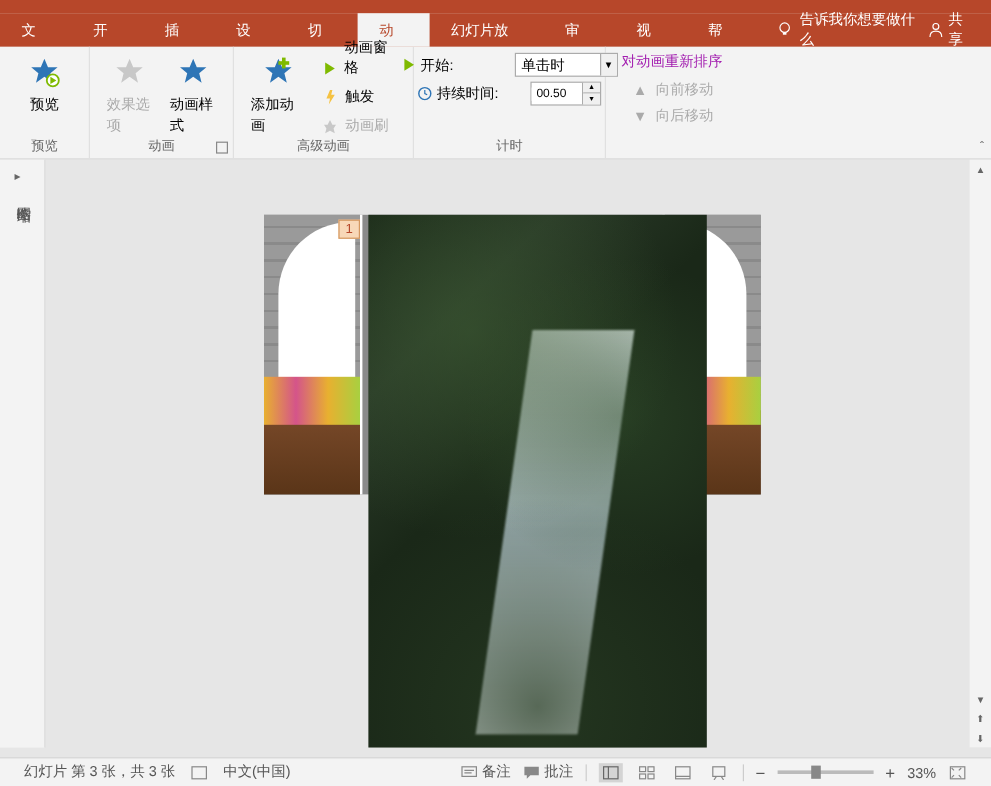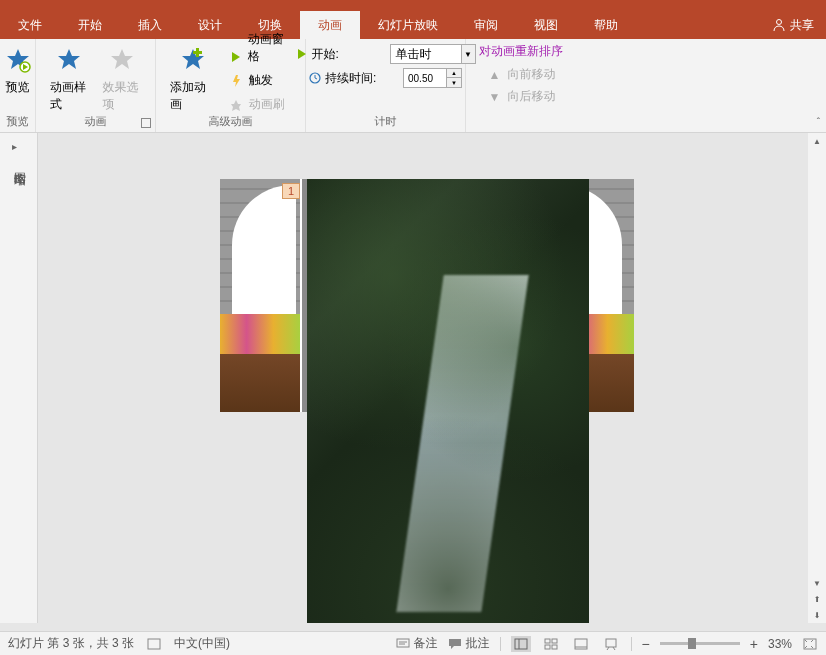--- a/index.html
+++ b/index.html
@@ -48,21 +48,21 @@
 .shutR .louver{left:4px}
 .ground{position:absolute;bottom:0;left:0;right:0;height:70px;background:linear-gradient(#7a4a2a,#5a3518)}
 .flowers{position:absolute;bottom:58px;left:0;right:0;height:40px;background:linear-gradient(90deg,#e8b030,#d4548a,#e8b030,#a8d040)}
 .tag{position:absolute;left:244px;top:50px;width:18px;height:16px;background:#f8d8b8;border:1px solid #d49860;color:#b7472a;text-align:center;line-height:14px;font-size:11px;z-index:5}
 .waterfall{position:absolute;left:269px;top:46px;width:282px;height:482px;background:linear-gradient(135deg,#1a2818 0%,#2a3a28 20%,#1a2818 40%);overflow:hidden}
 .waterfall::before{content:"";position:absolute;left:40%;top:20%;width:30%;height:70%;background:linear-gradient(180deg,rgba(240,248,250,0.9),rgba(200,220,230,0.7),rgba(240,248,250,0.85));transform:skewX(-8deg);filter:blur(1px)}
 .waterfall::after{content:"";position:absolute;inset:0;background:radial-gradient(circle at 30% 20%,rgba(60,90,50,0.6),transparent 40%),radial-gradient(circle at 75% 35%,rgba(50,80,45,0.5),transparent 35%),radial-gradient(circle at 50% 85%,rgba(40,60,35,0.7),transparent 40%)}
 .vscroll{position:absolute;right:0;top:0;width:18px;height:100%;background:#f3f3f3;display:flex;flex-direction:column;align-items:center}
 .vs-btn{width:16px;height:16px;display:flex;align-items:center;justify-content:center;font-size:8px;cursor:pointer;color:#666}
 .vs-track{flex:1}
-.statusbar{position:absolute;bottom:0;left:0;right:0;height:24px;background:#f3f3f3;border-top:1px solid #d4d4d4;display:flex;align-items:center;padding:0 8px;gap:12px;color:#555}
+.statusbar{position:absolute;bottom:0;left:0;right:0;height:24px;background:#f3f3f3;border-top:1px solid #d4d4d4;display:flex;align-items:center;padding:0 20px;gap:12px;color:#555}
 .sbsep{width:1px;height:14px;background:#ccc}
 .sbright{margin-left:auto;display:flex;align-items:center;gap:10px}
 .viewbtn{width:20px;height:16px;cursor:pointer;display:flex;align-items:center;justify-content:center}
 .viewbtn.act{background:#d4d4d4}
 .zslider{width:80px;height:3px;background:#bbb;position:relative}
 .zslider::after{content:"";position:absolute;left:28px;top:-4px;width:8px;height:11px;background:#888}
 svg{display:block}
 </style>
 </head>
 <body>
@@ -73,61 +73,68 @@
   <div class="tab">文件</div>
   <div class="tab">开始</div>
   <div class="tab">插入</div>
   <div class="tab">设计</div>
   <div class="tab">切换</div>
   <div class="tab active">动画</div>
   <div class="tab">幻灯片放映</div>
   <div class="tab">审阅</div>
   <div class="tab">视图</div>
   <div class="tab">帮助</div>
+  <div class="tell">
+    <svg width="14" height="14" viewBox="0 0 14 14">
+        <circle cx="7" cy="5" r="4" fill="none" stroke="#fff" stroke-width="1"></circle>
+        <rect x="5.5" y="9" width="3" height="2" fill="#fff"></rect>
+      </svg>
+    <span>告诉我你想要做什么</span>
+  </div>
   <div class="share">
     <svg width="14" height="14" viewBox="0 0 14 14">
         <circle cx="7" cy="4" r="2.5" fill="none" stroke="#fff"></circle>
         <path d="M2 13c0-3 2-5 5-5s5 2 5 5" fill="none" stroke="#fff"></path>
       </svg>
     <span>共享</span>
   </div>
 </div>
 
 <div class="ribbon">
-  <div class="group" style="width:36px">
+  <div class="group" style="width:75px">
     <div class="bigbtn">
       <div class="iconlg">
           <svg width="30" height="30" viewBox="0 0 30 30">
             <polygon points="15,3 18,10 26,10 20,15 22,23 15,18 8,23 10,15 4,10 12,10" fill="#2e75b6"></polygon>
             <circle cx="22" cy="21" r="5" fill="#fff" stroke="#7fba00" stroke-width="1.5"></circle>
             <polygon points="20,18 25,21 20,24" fill="#7fba00"></polygon>
           </svg>
         </div>
       <span>预览</span>
     </div>
     <div class="gtitle">预览</div>
   </div>
 
   <div class="group" style="width:120px">
     <div class="row">
       <div class="bigbtn">
         <div class="iconlg">
             <svg width="30" height="30" viewBox="0 0 30 30">
-              <polygon points="15,3 18,10 26,10 20,15 22,23 15,18 8,23 10,15 4,10 12,10" fill="#2e75b6"></polygon>
+              <polygon points="15,3 18,10 26,10 20,15 22,23 15,18 8,23 10,15 4,10 12,10" fill="#c8c8c8"></polygon>
             </svg>
           </div>
-        <span>动画样式</span>
+        <span style="color:#aaa">效果选项</span>
       </div>
       <div class="bigbtn">
         <div class="iconlg">
             <svg width="30" height="30" viewBox="0 0 30 30">
-              <polygon points="15,3 18,10 26,10 20,15 22,23 15,18 8,23 10,15 4,10 12,10" fill="#c8c8c8"></polygon>
+              <polygon points="15,3 18,10 26,10 20,15 22,23 15,18 8,23 10,15 4,10 12,10" fill="#2e75b6"></polygon>
             </svg>
           </div>
-        <span style="color:#aaa">效果选项</span>
+        <span>动画样式</span>
       </div>
     </div>
     <div class="gtitle">动画</div>
     <div class="dlaunch"></div>
   </div>
 
   <div class="group" style="width:150px">
     <div class="row">
       <div class="bigbtn">
         <div class="iconlg">

